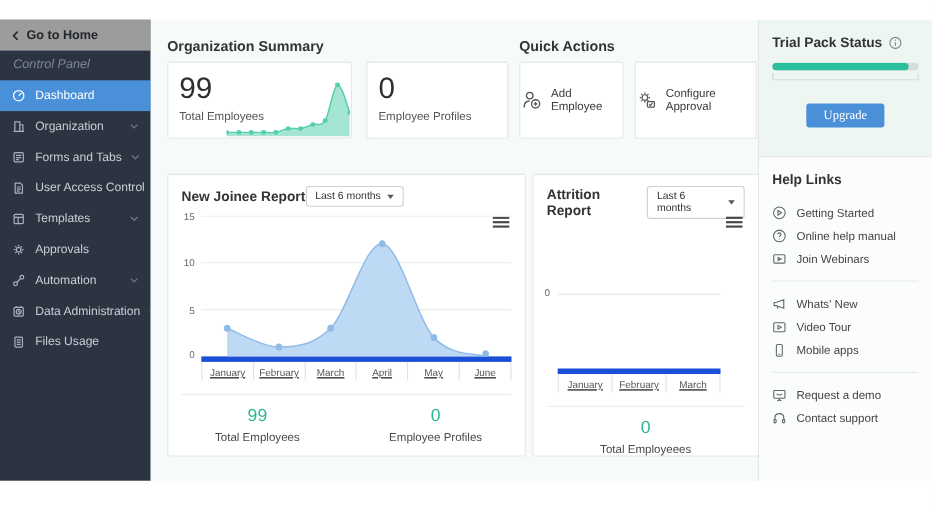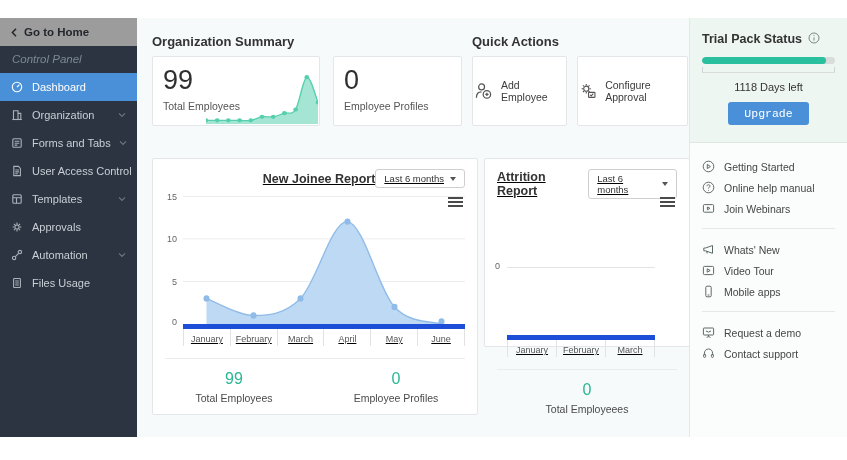--- a/index.html
+++ b/index.html
@@ -32,21 +32,21 @@
   .stat-sub { font-size:10.5px; color:#555; margin-top:5px; position:relative; z-index:2; }
   .spark { position:absolute; right:1px; bottom:1px; width:112px; height:54px; }
 
   .action-card { display:flex; flex-direction:row; align-items:center; justify-content:flex-start;
                  gap:7px; cursor:pointer; }
   .action-card svg { width:22px; height:22px; }
   .action-label { font-size:10.5px; color:#3b3b3b; }
 
   
   .chart-card { padding:0; }
-  .chart-head { display:flex; justify-content:flex-end; align-items:center; padding:10px 12px 2px;text-decoration:underline; }
+  .chart-head { display:flex; justify-content:flex-start; align-items:center; padding:10px 12px 2px; }
   .chart-title { font-size:12.5px; font-weight:700; color:#333; }
   .dropdown { display:flex; align-items:center; gap:6px; border:1px solid #cfcfcf; border-radius:3px;
               background:#fff; padding:3px 8px; font-size:9.5px; color:#333; cursor:pointer; }
   .caret { width:0; height:0; border-left:3.5px solid transparent; border-right:3.5px solid transparent;
            border-top:4px solid #555; }
   .burger { position:absolute; right:14px; top:36px; width:15px; cursor:pointer; }
   .burger div { height:2px; background:#4a4a4a; margin:2px 0; }
 
   .plot { position:relative; margin:6px 12px 0 30px; height:128px; }
   .plot svg { position:absolute; left:0; top:0; width:100%; height:100%; }
@@ -62,30 +62,30 @@
   .cstat-label { font-size:10.5px; color:#4a4a4a; margin-top:4px; }
 
   .plot-empty { position:relative; margin:6px 34px 0 22px; height:128px; }
   .zero-line { position:absolute; left:0; right:0; top:60px; border-top:1px solid #e4e4e4; }
   .zero-lab { position:absolute; left:-12px; top:54px; font-size:9px; color:#666; }
   .xaxis.attr { margin:0 34px 0 22px; }
 
   
   .rightpanel { width:157px; flex:none; display:flex; flex-direction:column; }
   .trial { height:125px; background:#eef6f2; border-bottom:1px solid #dfe7e3; padding:14px 12px 0; }
-  .trial-title { display:flex; gap:6px; font-size:12.5px; font-weight:700; color:#333; }
+  .trial-title { display:flex; align-items:center; gap:6px; font-size:12.5px; font-weight:700; color:#333; }
   .pbar { margin-top:11px; height:7px; border-radius:4px; background:#d8dcda; overflow:hidden; }
   .pfill { height:100%; border-radius:4px; background:#2abf9e; }
   .ruler { margin-top:4px; height:5px; border-bottom:1px solid #d8dcda; position:relative; }
   .ruler:before,.ruler:after { content:""; position:absolute; bottom:0; width:1px; height:5px; background:#d0d4d2; }
   .ruler:before { left:0; } .ruler:after { right:0; }
   .days-left { text-align:center; font-size:11px; color:#333; margin-top:8px; }
-  .upgrade { display:block; margin:9px auto 0; background:#4a90d9; color:#fff; border:none;
+  .upgrade { display:block; margin:21px auto 0; background:#4a90d9; color:#fff; border:none;
              border-radius:3px; font-size:11.5px; padding:5px 16px; cursor:pointer;
-             font-family:Liberation Mono, monospace; }
+             font-family:Liberation Serif, serif; }
   .help { flex:1; background:#fbfdfc; padding:13px 12px 0; }
   .help-title { font-size:12.5px; font-weight:700; color:#333; margin-bottom:13px; }
   .hlink { display:flex; align-items:center; gap:9px; height:21px; font-size:10.5px;
            color:#454545; cursor:pointer; }
   .hicon { width:13px; height:13px; flex:none; color:#5e6a66; display:flex; }
   .hicon svg { width:13px; height:13px; }
   .hdiv { border-top:1px solid #e4e9e6; margin:9px 0 10px; }
   svg { display:block; }
 </style>
 </head>
@@ -179,20 +179,36 @@
     </div>
     <div class="nav-item">
       <span class="nav-icon">
           <svg viewBox="0 0 12 12" fill="none" stroke="currentColor" stroke-width="1.1">
             <circle cx="3.1" cy="8.9" r="1.7"></circle>
             <circle cx="8.9" cy="3.1" r="1.7"></circle>
             <path d="M4.4 7.6 L7.6 4.4"></path>
           </svg>
         </span>
       <span>Automation</span>
+      <span class="nav-chev">
+          <svg viewBox="0 0 8 6" width="8" height="6" fill="none" stroke="currentColor" stroke-width="1.2">
+            <path d="M1 1.3 L4 4.3 L7 1.3"></path>
+          </svg>
+        </span>
+    </div>
+    <div class="nav-item">
+      <span class="nav-icon">
+          <svg viewBox="0 0 12 12" fill="none" stroke="currentColor" stroke-width="1.1">
+            <rect x="1.8" y="2.4" width="8.4" height="8" rx="1"></rect>
+            <path d="M3.8 1.2 V2.4 M8.2 1.2 V2.4"></path>
+            <circle cx="6" cy="6.4" r="2.2"></circle>
+            <path d="M6 5.2 V6.4 L7 7.1"></path>
+          </svg>
+        </span>
+      <span>Data Administration</span>
       <span class="nav-chev">
           <svg viewBox="0 0 8 6" width="8" height="6" fill="none" stroke="currentColor" stroke-width="1.2">
             <path d="M1 1.3 L4 4.3 L7 1.3"></path>
           </svg>
         </span>
     </div>
     <div class="nav-item">
       <span class="nav-icon">
           <svg viewBox="0 0 12 12" fill="none" stroke="currentColor" stroke-width="1.1">
             <rect x="2.6" y="1.5" width="6.8" height="9" rx="0.8"></rect>
@@ -300,21 +316,21 @@
           <div class="cstat-val">99</div>
           <div class="cstat-label">Total Employees</div>
         </div>
         <div class="cstat">
           <div class="cstat-val">0</div>
           <div class="cstat-label">Employee Profiles</div>
         </div>
       </div>
     </div>
 
-    <div class="card chart-card" style="left:347px; top:140px; width:206px; height:189px;">
+    <div class="card chart-card" style="left:347px; top:140px; width:206px; height:257px;">
       <div class="chart-head">
         <span class="chart-title">Attrition Report</span>
         <span class="dropdown">
           <span>Last 6 months</span>
           <span class="caret"></span>
         </span>
       </div>
       <div class="burger">
           <div></div>
           <div></div>
@@ -346,25 +362,25 @@
         <svg viewBox="0 0 12 12" width="12" height="12" fill="none" stroke="#7a8682" stroke-width="1">
             <circle cx="6" cy="6" r="5"></circle>
             <path d="M6 5.4 V8.6"></path>
             <circle cx="6" cy="3.5" r="0.6" fill="#7a8682" stroke="none"></circle>
           </svg>
       </div>
       <div class="pbar">
         <div class="pfill" style="width: 93%; background: rgb(42, 191, 158);"></div>
       </div>
       <div class="ruler"></div>
-      <div class="days-left">1118 Days left</div>
       <button class="upgrade" style="background: rgb(74, 144, 217);">Upgrade</button>
     </div>
 
     <div class="help">
+      <div class="help-title">Help Links</div>
 
       <div class="hlink">
         <span class="hicon">
             <svg viewBox="0 0 13 13" fill="none" stroke="currentColor" stroke-width="1">
               <circle cx="6.5" cy="6.5" r="5.3"></circle>
               <path d="M5.3 4.4 L8.4 6.5 L5.3 8.6 Z"></path>
             </svg>
           </span>
         <span>Getting Started</span>
       </div>

